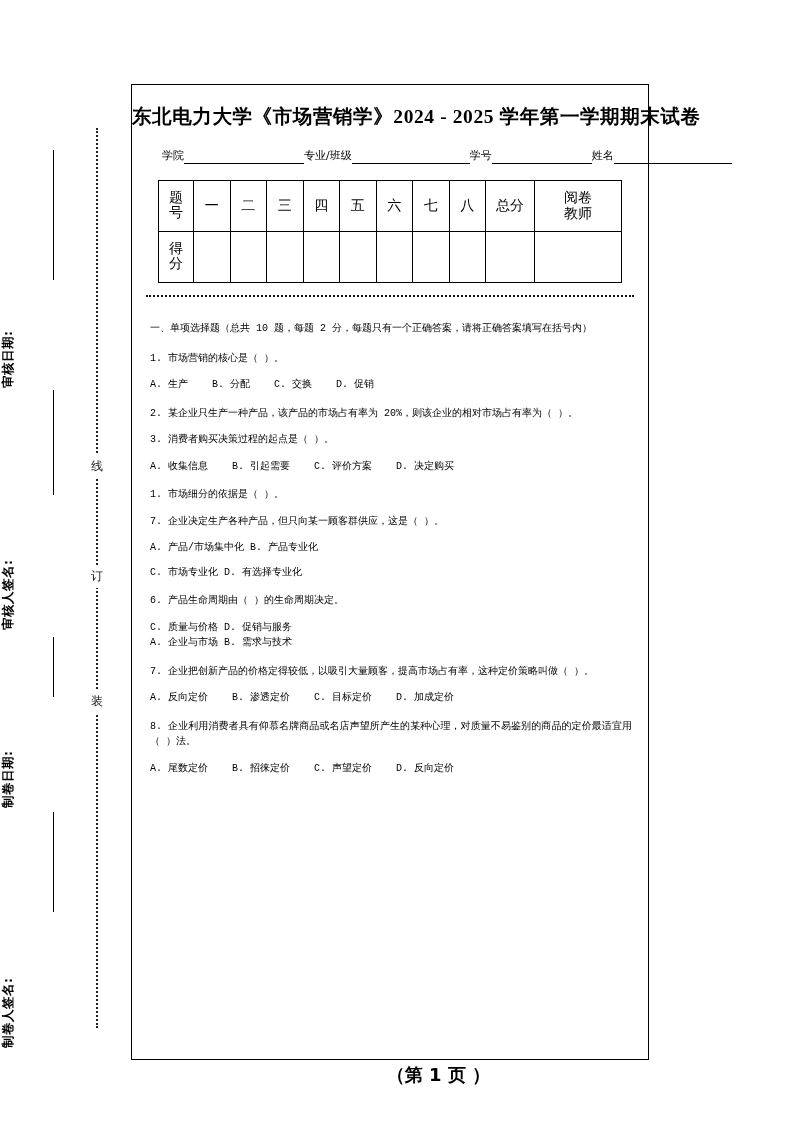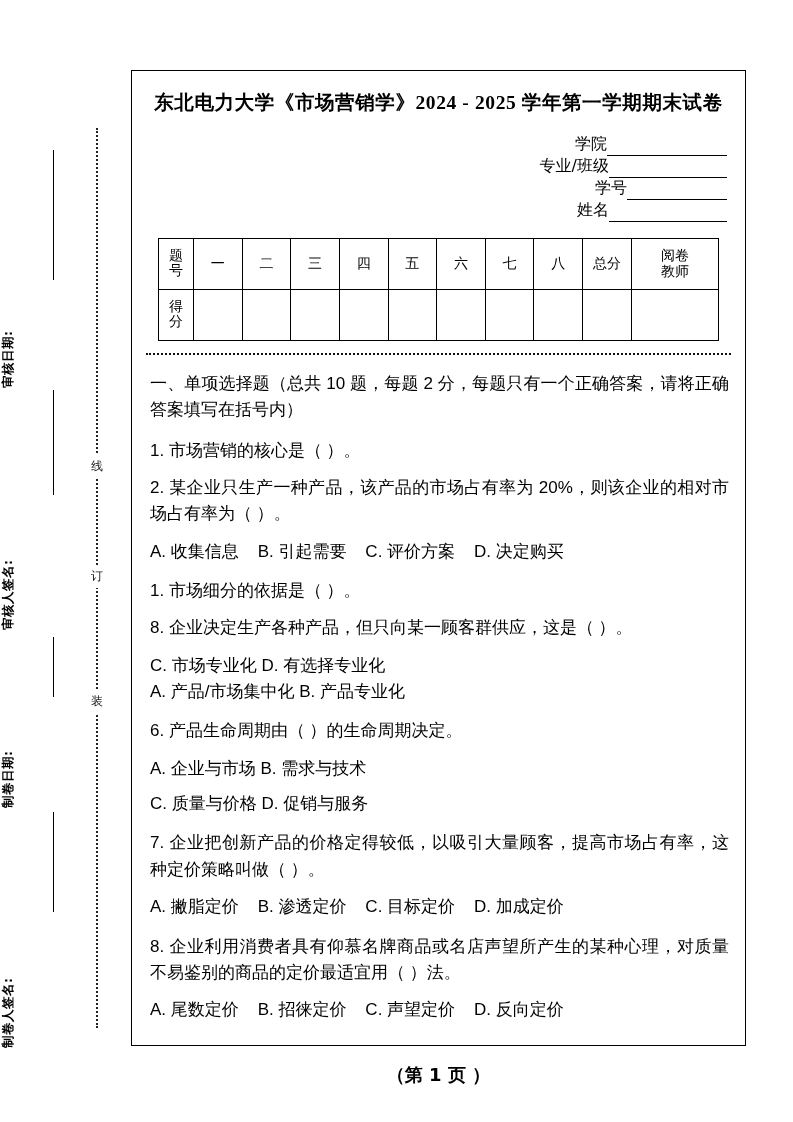--- a/index.html
+++ b/index.html
@@ -62,45 +62,44 @@
     text-align: center;
     background: #ffffff;
     padding: 3px 0;
     color: #111;
   }
 
   
   .page-box {
     position: absolute;
     left: 131px;
-    top: 70px;
-    width: 615px;
+    top: 84px;
+    width: 518px;
     height: 976px;
     border: 1.6px solid #000;
     box-sizing: border-box;
   }
 
   .exam-title {
     text-align: center;
     font-size: 19.5px;
     font-weight: bold;
     letter-spacing: 0.6px;
     margin: 18px 0 0 0;
     font-family: "Liberation Serif", "DejaVu Serif", serif;
     white-space: nowrap;
   }
 
   
   .id-row {
     display: flex;
     align-items: flex-end;
     margin: 18px 18px 0 30px;
-    font-size: 16px;
+    font-size: 11px;
     font-family: "DejaVu Sans", sans-serif;
-    flex-direction: column;
   }
   .id-field {
     display: flex;
     align-items: flex-end;
     flex: 0 0 auto;
   }
   .id-field .lbl { white-space: nowrap; padding-bottom: 1px; }
   .id-field .line {
     border-bottom: 1.2px solid #000;
     height: 14px;
@@ -142,23 +141,23 @@
 
   
   .h-dots {
     margin: 12px 14px 0 14px;
     border-top: 2.5px dotted #111;
     height: 0;
   }
 
   
   .body {
-    margin: 16px 16px 0 18px;
-    font-size: 17px;
-    font-family: Liberation Sans, sans-serif;
+    margin: 24px 16px 0 18px;
+    font-size: 10px;
+    font-family: Liberation Mono, monospace;
     line-height: 1.55;
   }
   .q-intro {
     margin-bottom: 14px;
     text-align: justify;
   }
   .q-stem {
     margin-bottom: 11px;
     text-align: justify;
   }
@@ -262,44 +261,48 @@
     </tbody>
       </table>
   </div>
 
   <div class="h-dots"></div>
 
   <div class="body">
     <div class="q-intro">一、单项选择题（总共 10 题，每题 2 分，每题只有一个正确答案，请将正确答案填写在括号内）</div>
 
     <div class="q-stem">1. 市场营销的核心是（  ）。</div>
+    <div class="q-opts">
+      <div class="opt">A. 生产    B. 分配    C. 交换    D. 促销</div>
+    </div>
 
     <div class="q-stem">2. 某企业只生产一种产品，该产品的市场占有率为 20%，则该企业的相对市场占有率为（  ）。</div>
 
+    <div class="q-stem">3. 消费者购买决策过程的起点是（  ）。</div>
     <div class="q-opts">
       <div class="opt">A. 收集信息    B. 引起需要    C. 评价方案    D. 决定购买</div>
     </div>
 
     <div class="q-stem">1. 市场细分的依据是（  ）。</div>
 
-    <div class="q-stem">8. 企业决定生产各种产品，但只向某一顾客群供应，这是（  ）。</div>
-    <div class="q-opts">
+    <div class="q-stem">7. 企业决定生产各种产品，但只向某一顾客群供应，这是（  ）。</div>
+    <div class="q-opts">
+      <div>A. 产品/市场集中化    B. 产品专业化</div>
       <div style="margin-top:9px;">C. 市场专业化    D. 有选择专业化</div>
-      <div>A. 产品/市场集中化    B. 产品专业化</div>
     </div>
 
     <div class="q-stem">6. 产品生命周期由（  ）的生命周期决定。</div>
     <div class="q-opts">
+      <div style="margin-top:9px;">C. 质量与价格    D. 促销与服务</div>
       <div>A. 企业与市场    B. 需求与技术</div>
-      <div style="margin-top:9px;">C. 质量与价格    D. 促销与服务</div>
     </div>
 
     <div class="q-stem">7. 企业把创新产品的价格定得较低，以吸引大量顾客，提高市场占有率，这种定价策略叫做（  ）。</div>
     <div class="q-opts">
-      <div class="opt">A. 撇脂定价    B. 渗透定价    C. 目标定价    D. 加成定价</div>
+      <div class="opt">A. 反向定价    B. 渗透定价    C. 目标定价    D. 加成定价</div>
     </div>
 
     <div class="q-stem">8. 企业利用消费者具有仰慕名牌商品或名店声望所产生的某种心理，对质量不易鉴别的商品的定价最适宜用（  ）法。</div>
     <div class="q-opts">
       <div class="opt">A. 尾数定价    B. 招徕定价    C. 声望定价    D. 反向定价</div>
     </div>
   </div>
 </div>
 
 <div class="footer">（第 1 页 ）</div>

